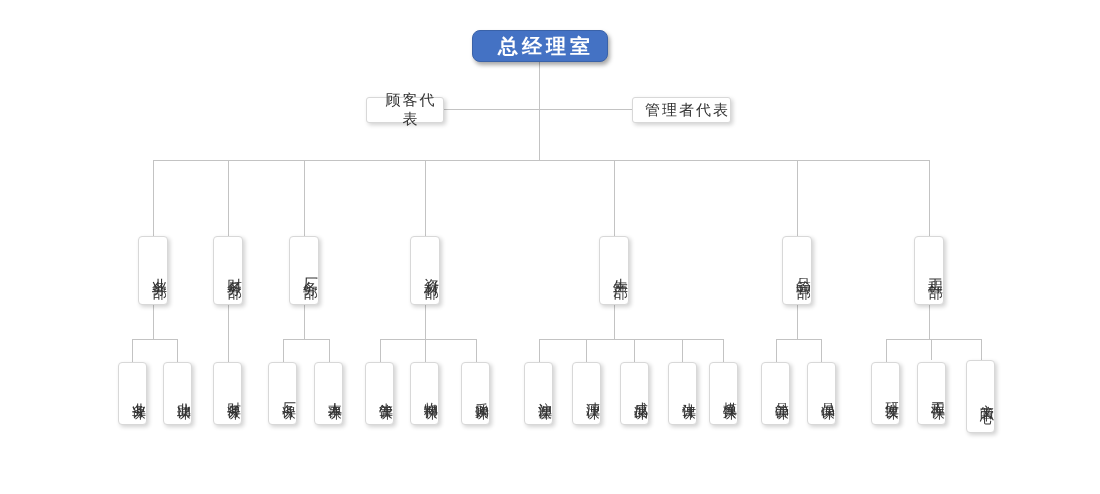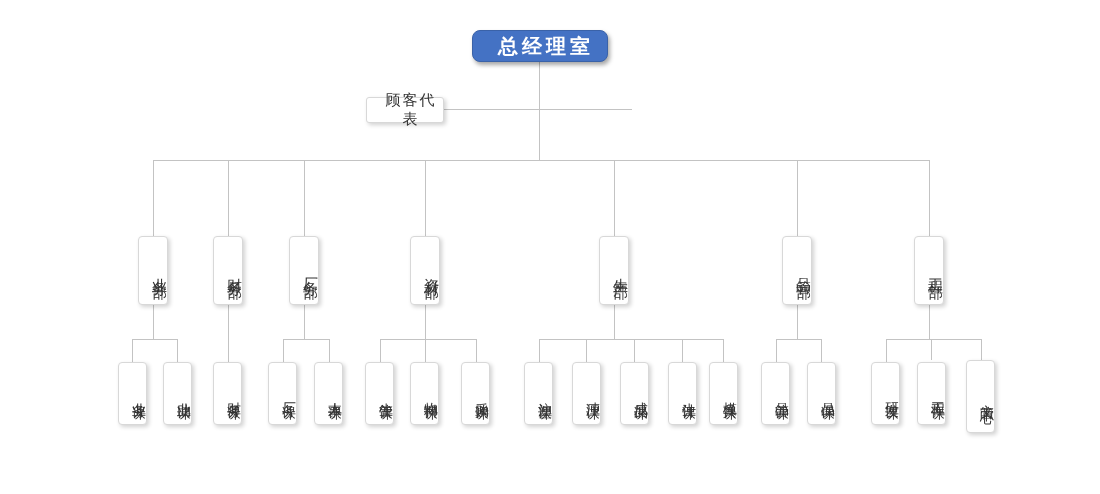--- a/index.html
+++ b/index.html
@@ -88,20 +88,21 @@
   <i class="ln" style="left:723px;top:339px;width:1px;height:23px"></i>
   <i class="ln" style="left:776px;top:339px;width:1px;height:23px"></i>
   <i class="ln" style="left:821px;top:339px;width:1px;height:23px"></i>
   <i class="ln" style="left:886px;top:339px;width:1px;height:23px"></i>
   <i class="ln" style="left:931px;top:339px;width:1px;height:21px"></i>
   <i class="ln" style="left:981px;top:339px;width:1px;height:21px"></i>
 
   <div class="node root" style="left:472px;top:30px;width:136px;height:32px">总经理室</div>
 
   <div class="node staff" style="left:366px;top:97px;width:78px;height:26px">顾客代表</div>
+  <div class="node staff" style="left:632px;top:97px;width:99px;height:26px">管理者代表</div>
 
   <div class="node v" style="left:138px;top:236px;width:30px;height:69px">业务部</div>
   <div class="node v" style="left:213px;top:236px;width:30px;height:69px">财务部</div>
   <div class="node v" style="left:289px;top:236px;width:30px;height:69px">厂务部</div>
   <div class="node v" style="left:410px;top:236px;width:30px;height:69px">资材部</div>
   <div class="node v" style="left:599px;top:236px;width:30px;height:69px">生产部</div>
   <div class="node v" style="left:782px;top:236px;width:30px;height:69px">品管部</div>
   <div class="node v" style="left:914px;top:236px;width:30px;height:69px">工程部</div>
 
   <div class="node v child" style="left:118px;top:362px;width:29px;height:63px">业务课</div>

